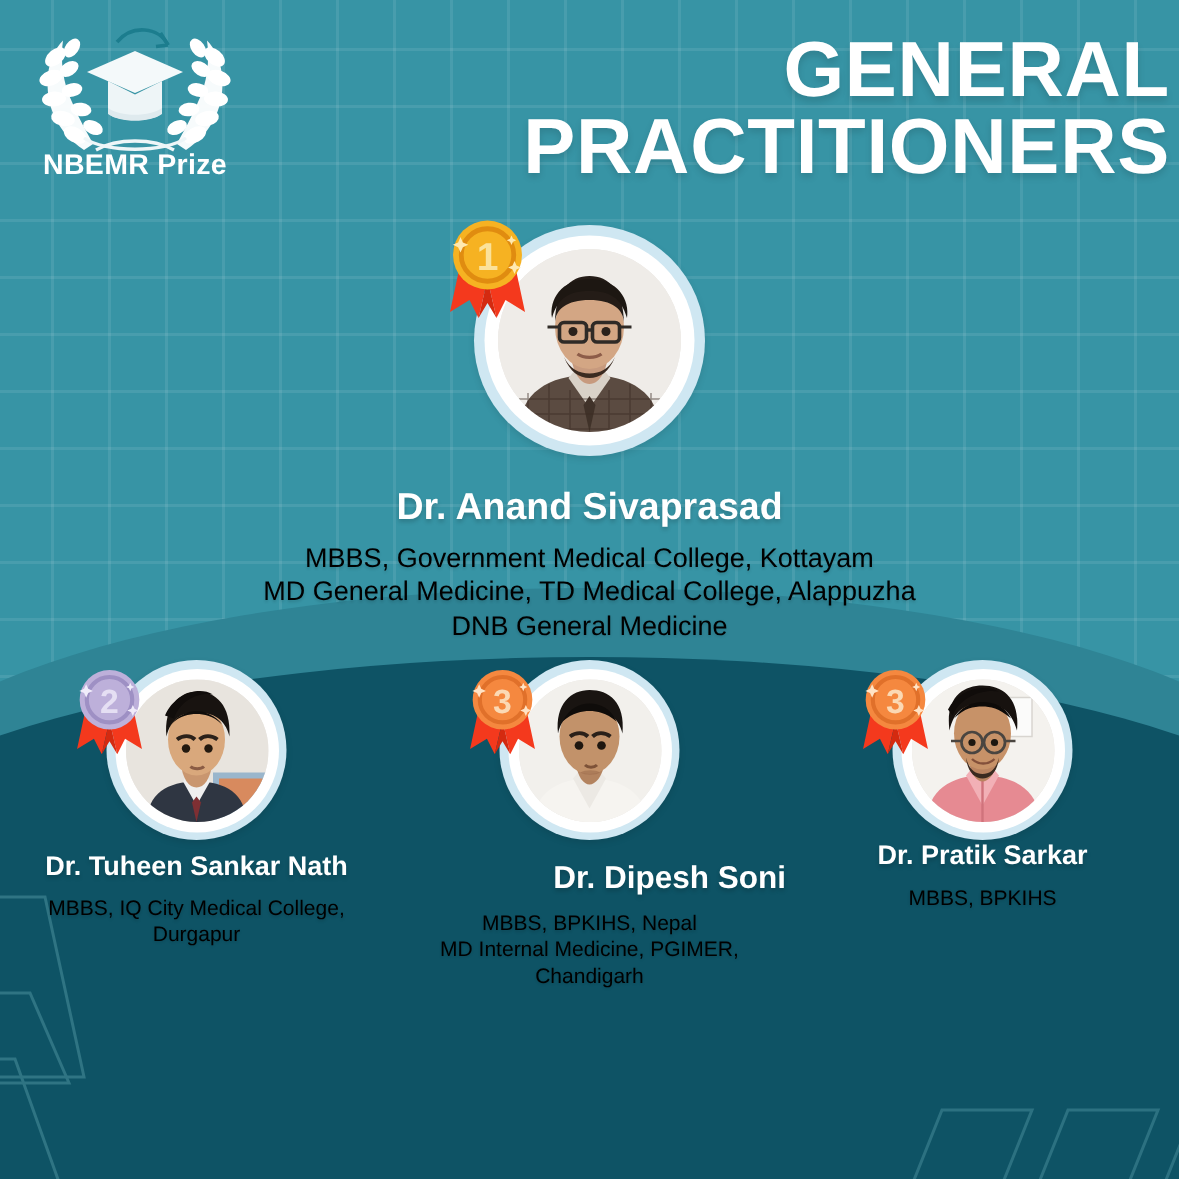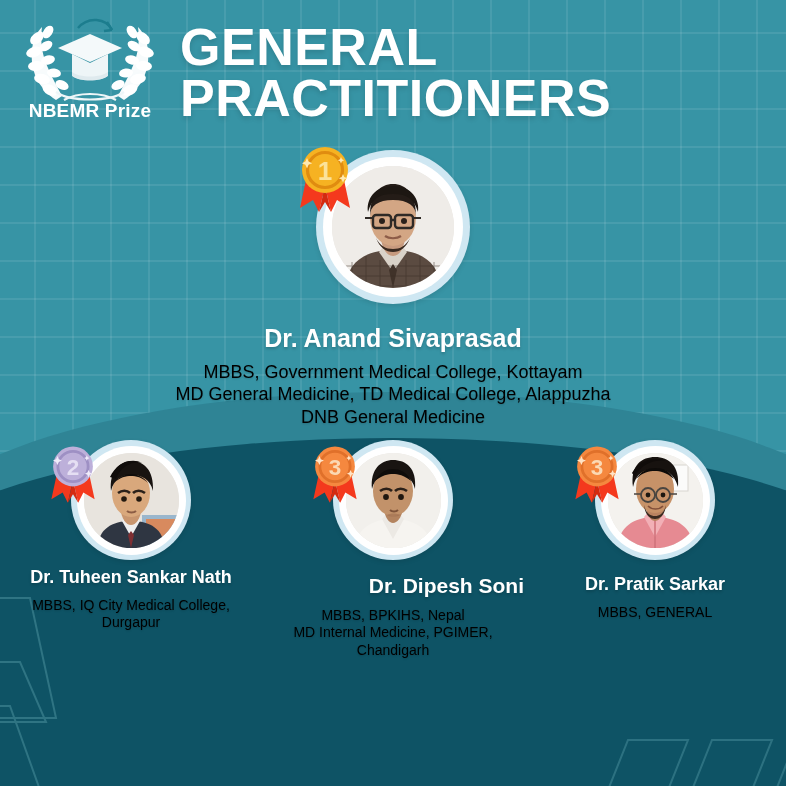--- a/index.html
+++ b/index.html
@@ -37,21 +37,21 @@
   
   .logo{position:absolute;left:12px;top:8px;width:156px;height:128px;}
   .logo-text{
     position:absolute;left:0;top:92px;width:156px;text-align:center;
     color:#fff;font-weight:bold;font-size:19px;letter-spacing:.2px;
   }
 
   
   .title{
     position:absolute;left:180px;top:22px;width:600px;
-    text-align:left;color:#fff;font-weight:bold;
+    text-align:right;color:#fff;font-weight:bold;
     font-size:52px;line-height:.98;letter-spacing:.5px;
     text-shadow:0 3px 5px rgba(0,0,0,.13);
   }
   .title .l2{display:block;font-size:52px;}
 
   
   .winner{position:absolute;}
   .ring{
     position:relative;border-radius:50%;
     background:#cfe7f2;
@@ -104,21 +104,21 @@
   #w3 .badge{left:46px;top:4px;}
   #w3 .w-name{font-size:21px;margin-top:14px;text-align:right;}
   #w3 .w-cred{font-size:14px;margin-top:9px;}
 
   
   #w4{left:524px;top:440px;width:262px;}
   #w4 .ring{width:120px;height:120px;margin:0 auto;}
   #w4 .ring-inner{width:109px;height:109px;}
   #w4 .photo{width:95px;height:95px;}
   #w4 .badge{left:46px;top:4px;}
-  #w4 .w-name{font-size:18px;margin-top:14px;}
+  #w4 .w-name{font-size:18px;}
   #w4 .w-cred{font-size:14px;margin-top:9px;}
 </style>
 </head>
 <body>
 
 <div id="poster">
 
   <div class="grid-layer"></div>
   <div class="wave-mid"></div>
   <div class="wave-dark"></div>
@@ -377,17 +377,17 @@
           <g fill="#ffe3c5">
             <path d="M13 14 l1.6 3.6 3.6 1.6 -3.6 1.6 -1.6 3.6 -1.6 -3.6 -3.6 -1.6 3.6 -1.6 Z"></path>
             <path d="M49 30 l1.3 3 3 1.3 -3 1.3 -1.3 3 -1.3 -3 -3 -1.3 3 -1.3 Z"></path>
             <path d="M47 13 l1 2.2 2.2 1 -2.2 1 -1 2.2 -1 -2.2 -2.2 -1 2.2 -1 Z"></path>
           </g>
         </svg>
       </div>
     </div>
     <div class="w-name">Dr. Pratik Sarkar</div>
     <div class="w-cred">
-      <div>MBBS, GENERAL</div>
+      <div>MBBS, BPKIHS</div>
     </div>
   </div>
 
 </div>
 
 </body></html>

